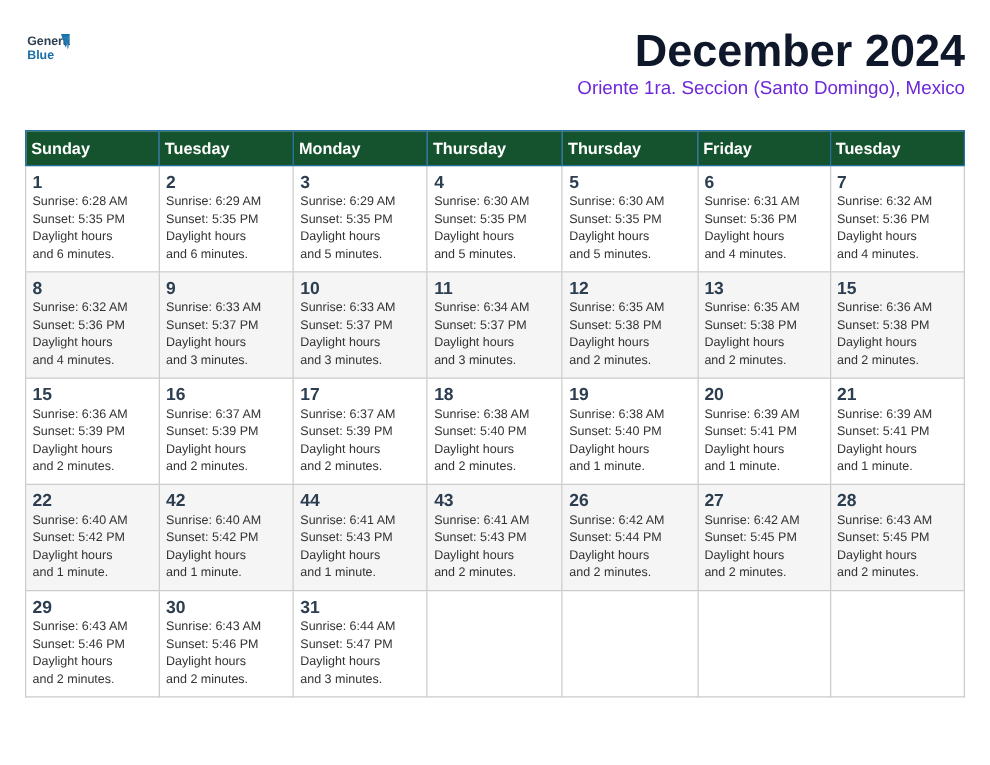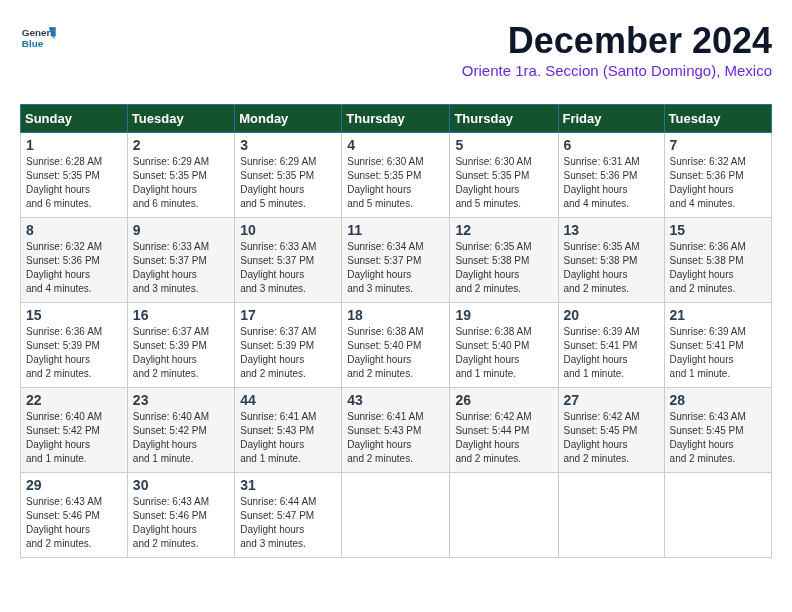--- a/index.html
+++ b/index.html
@@ -208,21 +208,21 @@
         <div class="day-info">Sunrise: 6:39 AM<br>Sunset: 5:41 PM<br>Daylight hours<br>and 1 minute.</div>
       </td>
     </tr>
 
     <tr>
       <td>
         <span class="day-num">22</span>
         <div class="day-info">Sunrise: 6:40 AM<br>Sunset: 5:42 PM<br>Daylight hours<br>and 1 minute.</div>
       </td>
       <td>
-        <span class="day-num">23</span>
+        <span class="day-num">42</span>
         <div class="day-info">Sunrise: 6:40 AM<br>Sunset: 5:42 PM<br>Daylight hours<br>and 1 minute.</div>
       </td>
       <td>
         <span class="day-num">44</span>
         <div class="day-info">Sunrise: 6:41 AM<br>Sunset: 5:43 PM<br>Daylight hours<br>and 1 minute.</div>
       </td>
       <td>
         <span class="day-num">43</span>
         <div class="day-info">Sunrise: 6:41 AM<br>Sunset: 5:43 PM<br>Daylight hours<br>and 2 minutes.</div>
       </td>

